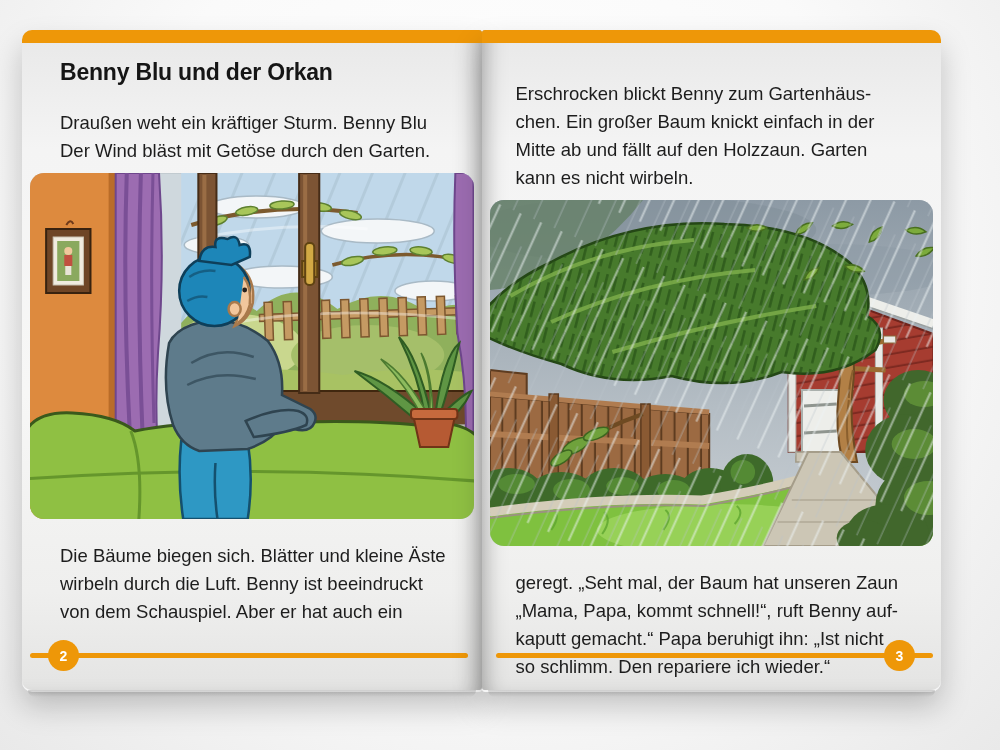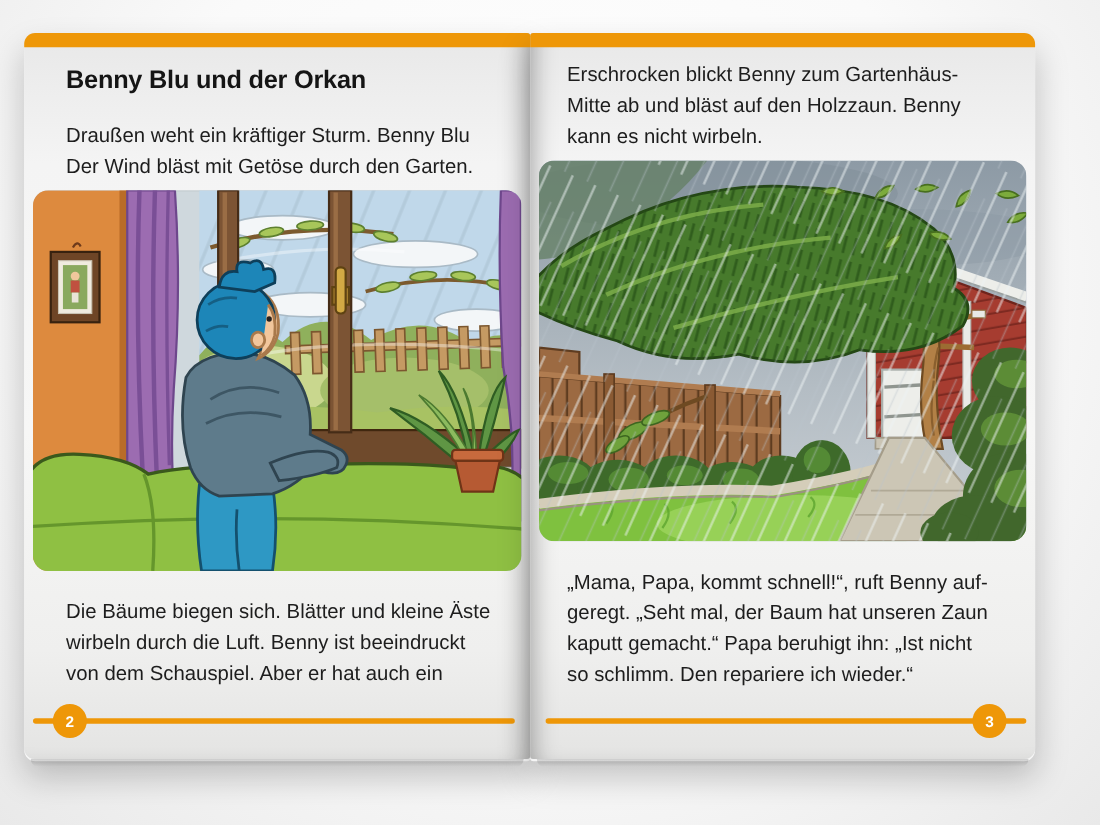--- a/index.html
+++ b/index.html
@@ -20,21 +20,21 @@
     box-shadow:0 2px 0 rgba(255,255,255,.8), 0 16px 30px rgba(0,0,0,.22), inset -16px 0 22px -14px rgba(0,0,0,.35);
   }
   .page.right {
     border-radius:3px 10px 10px 3px;
     box-shadow:0 2px 0 rgba(255,255,255,.8), 0 16px 30px rgba(0,0,0,.22), inset 16px 0 22px -14px rgba(0,0,0,.35);
   }
   .accent-strip { position:absolute; top:0; left:0; right:0; height:13px; background:var(--accent); }
   .page.left  .accent-strip { border-radius:10px 3px 0 0; }
   .page.right .accent-strip { border-radius:3px 10px 0 0; }
   .page-inner { position:relative; height:100%; padding:13px 28px 0 38px; }
-  .page.right .page-inner { padding:3px 30px 0 34px; }
+  .page.right .page-inner { padding:29px 30px 0 34px; }
   .page-title { margin-top:16px; font-size:23px; font-weight:bold; color:#151515; letter-spacing:-.2px; }
   .para { margin-top:23px; font-size:18.5px; line-height:28px; color:#1d1d1d; }
   .para .tline { white-space:nowrap; }
   .para.bottom { }
   .page.right .para.top { margin-top:21px; }
   .figure {
     margin-top:8px; height:346px; border-radius:14px; overflow:hidden;
     background:#cfd8dd; position:relative; box-shadow:inset 0 0 0 1px rgba(0,0,0,.06);
   }
   .page.left  .figure { margin-left:-30px; margin-right:-20px; }
@@ -215,21 +215,22 @@
       <div class="rule"></div>
       <div class="page-badge">2</div>
     </div>
   </div>
 
   <div class="page right">
     <div class="accent-strip"></div>
     <div class="page-inner">
       <div class="para top">
         <div class="tline">Erschrocken blickt Benny zum Gartenhäus-</div>
-        <div class="tline">Mitte ab und bläst auf den Holzzaun. Benny</div>
+        <div class="tline">chen. Ein großer Baum knickt einfach in der</div>
+        <div class="tline">Mitte ab und fällt auf den Holzzaun. Garten</div>
         <div class="tline">kann es nicht wirbeln.</div>
       </div>
 
       <div class="figure">
         <svg viewBox="0 0 435 346" preserveAspectRatio="none">
           <defs>
             <linearGradient id="stormSky" x1="0" y1="0" x2="0" y2="1">
               <stop offset="0" stop-color="#8d9aa5"></stop>
               <stop offset="0.6" stop-color="#b4bdc4"></stop>
               <stop offset="1" stop-color="#c9cfd4"></stop>
@@ -368,22 +369,22 @@
             <path transform="translate(348,66) rotate(30)" d="M0,0 Q8,-9 19,-5 Q10,4 0,0 Z"></path>
             <path transform="translate(308,80) rotate(-25)" d="M0,0 Q8,-9 19,-5 Q10,4 0,0 Z"></path>
             <path transform="translate(252,28) rotate(15)" d="M0,0 Q8,-9 19,-5 Q10,4 0,0 Z"></path>
           </g>
 
           <rect width="435" height="346" fill="url(#rainP)"></rect>
         </svg>
       </div>
 
       <div class="para bottom">
+        <div class="tline">geregt. „Seht mal, der Baum hat unseren Zaun</div>
         <div class="tline">„Mama, Papa, kommt schnell!“, ruft Benny auf-</div>
-        <div class="tline">geregt. „Seht mal, der Baum hat unseren Zaun</div>
         <div class="tline">kaputt gemacht.“ Papa beruhigt ihn: „Ist nicht</div>
         <div class="tline">so schlimm. Den repariere ich wieder.“</div>
       </div>
     </div>
     <div class="footer">
       <div class="rule"></div>
       <div class="page-badge">3</div>
     </div>
   </div>
 

